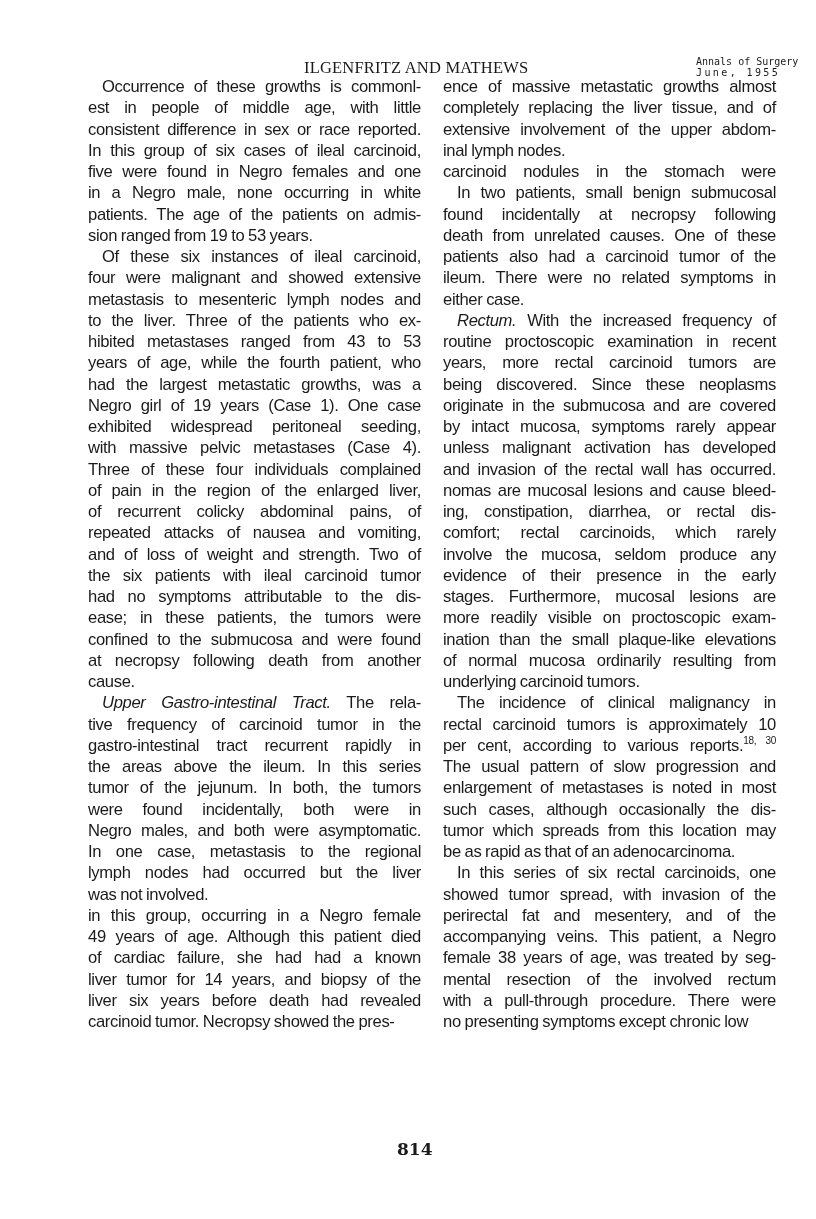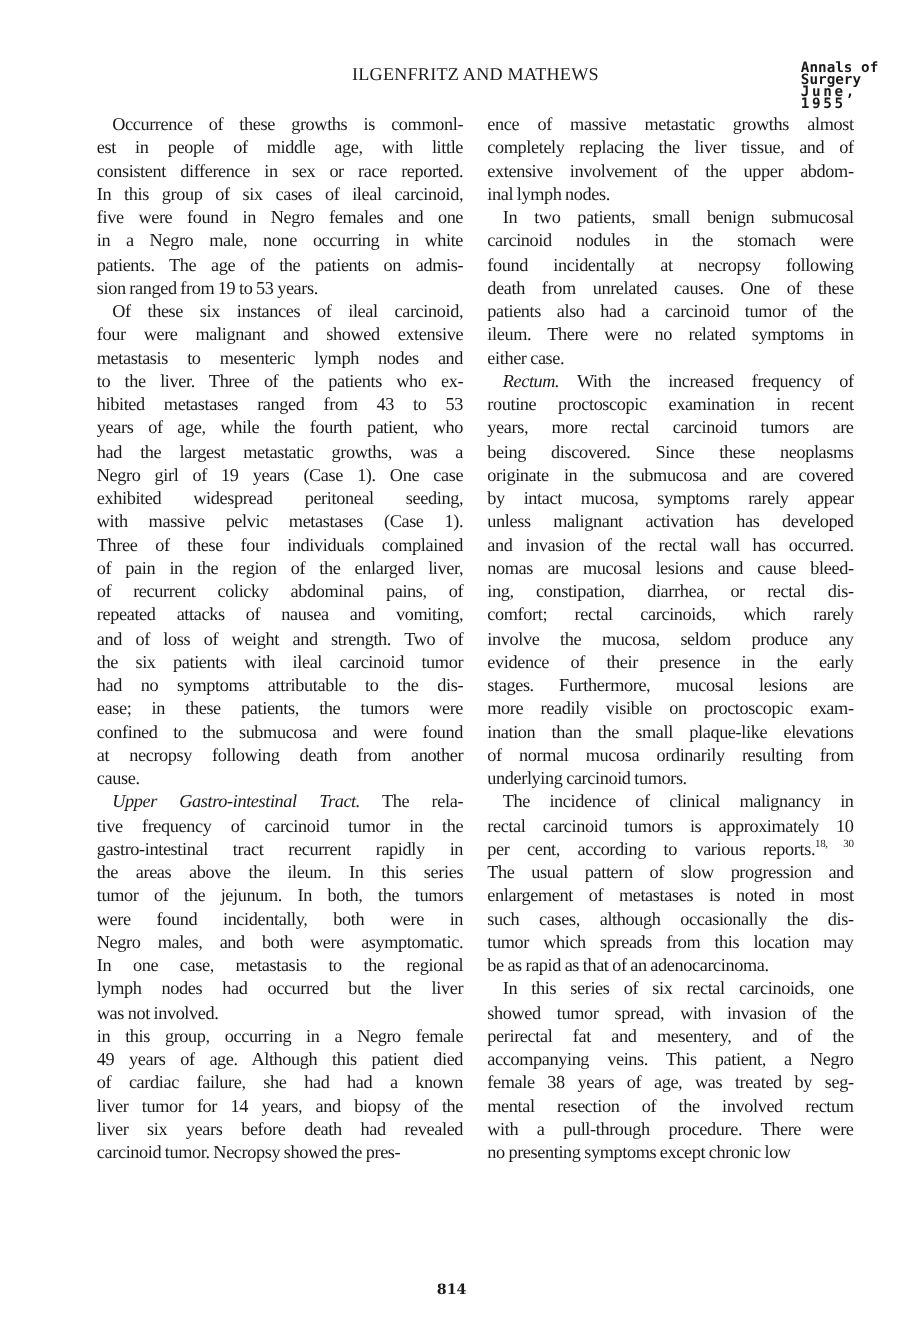--- a/index.html
+++ b/index.html
@@ -1,29 +1,29 @@
 <!DOCTYPE html>
 <html><head>
 <meta charset="utf-8">
 <style>
   html, body { margin:0; padding:0; background:#ffffff; }
   body { width:816px; height:1219px; position:relative; overflow:hidden; color:#1a1a1a; font-family:"DejaVu Serif", serif; }
-  .header-author { position:absolute; left:320px; top:58px; font-size:16.5px; letter-spacing:0.2px; font-family:"Liberation Serif", serif; }
-  .header-journal { position:absolute; left:728px; top:56px; font-size:13px; line-height:11px; font-family:"DejaVu Sans Mono", monospace; font-weight:bold; }
+  .header-author { position:absolute; left:304px; top:58px; font-size:16.5px; letter-spacing:0.2px; font-family:"Liberation Serif", serif; }
+  .header-journal { position:absolute; left:696px; top:56px; font-size:10px; line-height:11px; font-family:"DejaVu Sans Mono", monospace; font-weight:normal; }
   .header-journal .date { letter-spacing:2.4px; }
-  .col { position:absolute; top:102px; width:333px; font-size:16.6px; line-height:21.25px; text-align:justify; font-family:Liberation Serif, serif; }
+  .col { position:absolute; top:76px; width:333px; font-size:16.6px; line-height:21.25px; text-align:justify; font-family:Liberation Sans, sans-serif; }
   .col.left { left:88px; }
   .col.right { left:443px; }
   .col p { margin:0; text-indent:0; }
   .line { display:block; text-align:justify; text-align-last:justify; white-space:nowrap; height:21.25px; letter-spacing:-0.35px; word-spacing:-0.5px; }
   .line.last { text-align-last:left; }
   .indent { padding-left:14px; }
   .i { font-style:italic; }
   sup { font-size:10px; line-height:0; vertical-align:super;margin-top:16px; }
-  .page-number { position:absolute; left:397px; top:1165px; font-size:13px; font-weight:bold; font-family:"DejaVu Serif", serif; }
+  .page-number { position:absolute; left:397px; top:1139px; font-size:17px; font-weight:bold; font-family:"DejaVu Serif", serif; }
 </style>
 </head>
 <body>
 
 <div class="header-author">ILGENFRITZ AND MATHEWS</div>
 <div class="header-journal">
   <div>Annals of Surgery</div>
   <div class="date">June, 1955</div>
 </div>
 
@@ -41,21 +41,21 @@
     <p>
       <span class="line indent">Of these six instances of ileal carcinoid,</span>
       <span class="line">four were malignant and showed extensive</span>
       <span class="line">metastasis to mesenteric lymph nodes and</span>
       <span class="line">to the liver. Three of the patients who ex-</span>
       <span class="line">hibited metastases ranged from 43 to 53</span>
       <span class="line">years of age, while the fourth patient, who</span>
       <span class="line">had the largest metastatic growths, was a</span>
       <span class="line">Negro girl of 19 years (Case 1). One case</span>
       <span class="line">exhibited widespread peritoneal seeding,</span>
-      <span class="line">with massive pelvic metastases (Case 1).</span>
+      <span class="line">with massive pelvic metastases (Case 4).</span>
       <span class="line">Three of these four individuals complained</span>
       <span class="line">of pain in the region of the enlarged liver,</span>
       <span class="line">of recurrent colicky abdominal pains, of</span>
       <span class="line">repeated attacks of nausea and vomiting,</span>
       <span class="line">and of loss of weight and strength. Two of</span>
       <span class="line">the six patients with ileal carcinoid tumor</span>
       <span class="line">had no symptoms attributable to the dis-</span>
       <span class="line">ease; in these patients, the tumors were</span>
       <span class="line">confined to the submucosa and were found</span>
       <span class="line">at necropsy following death from another</span>
@@ -83,22 +83,22 @@
     </p>
   </div>
 <div class="col right" id="col-right">
     <p>
       <span class="line">ence of massive metastatic growths almost</span>
       <span class="line">completely replacing the liver tissue, and of</span>
       <span class="line">extensive involvement of the upper abdom-</span>
       <span class="line last">inal lymph nodes.</span>
     </p>
     <p>
+      <span class="line">carcinoid nodules in the stomach were</span>
       <span class="line indent">In two patients, small benign submucosal</span>
-      <span class="line">carcinoid nodules in the stomach were</span>
       <span class="line">found incidentally at necropsy following</span>
       <span class="line">death from unrelated causes. One of these</span>
       <span class="line">patients also had a carcinoid tumor of the</span>
       <span class="line">ileum. There were no related symptoms in</span>
       <span class="line last">either case.</span>
     </p>
     <p>
       <span class="line indent"><span class="i">Rectum.</span> With the increased frequency of</span>
       <span class="line">routine proctoscopic examination in recent</span>
       <span class="line">years, more rectal carcinoid tumors are</span>

